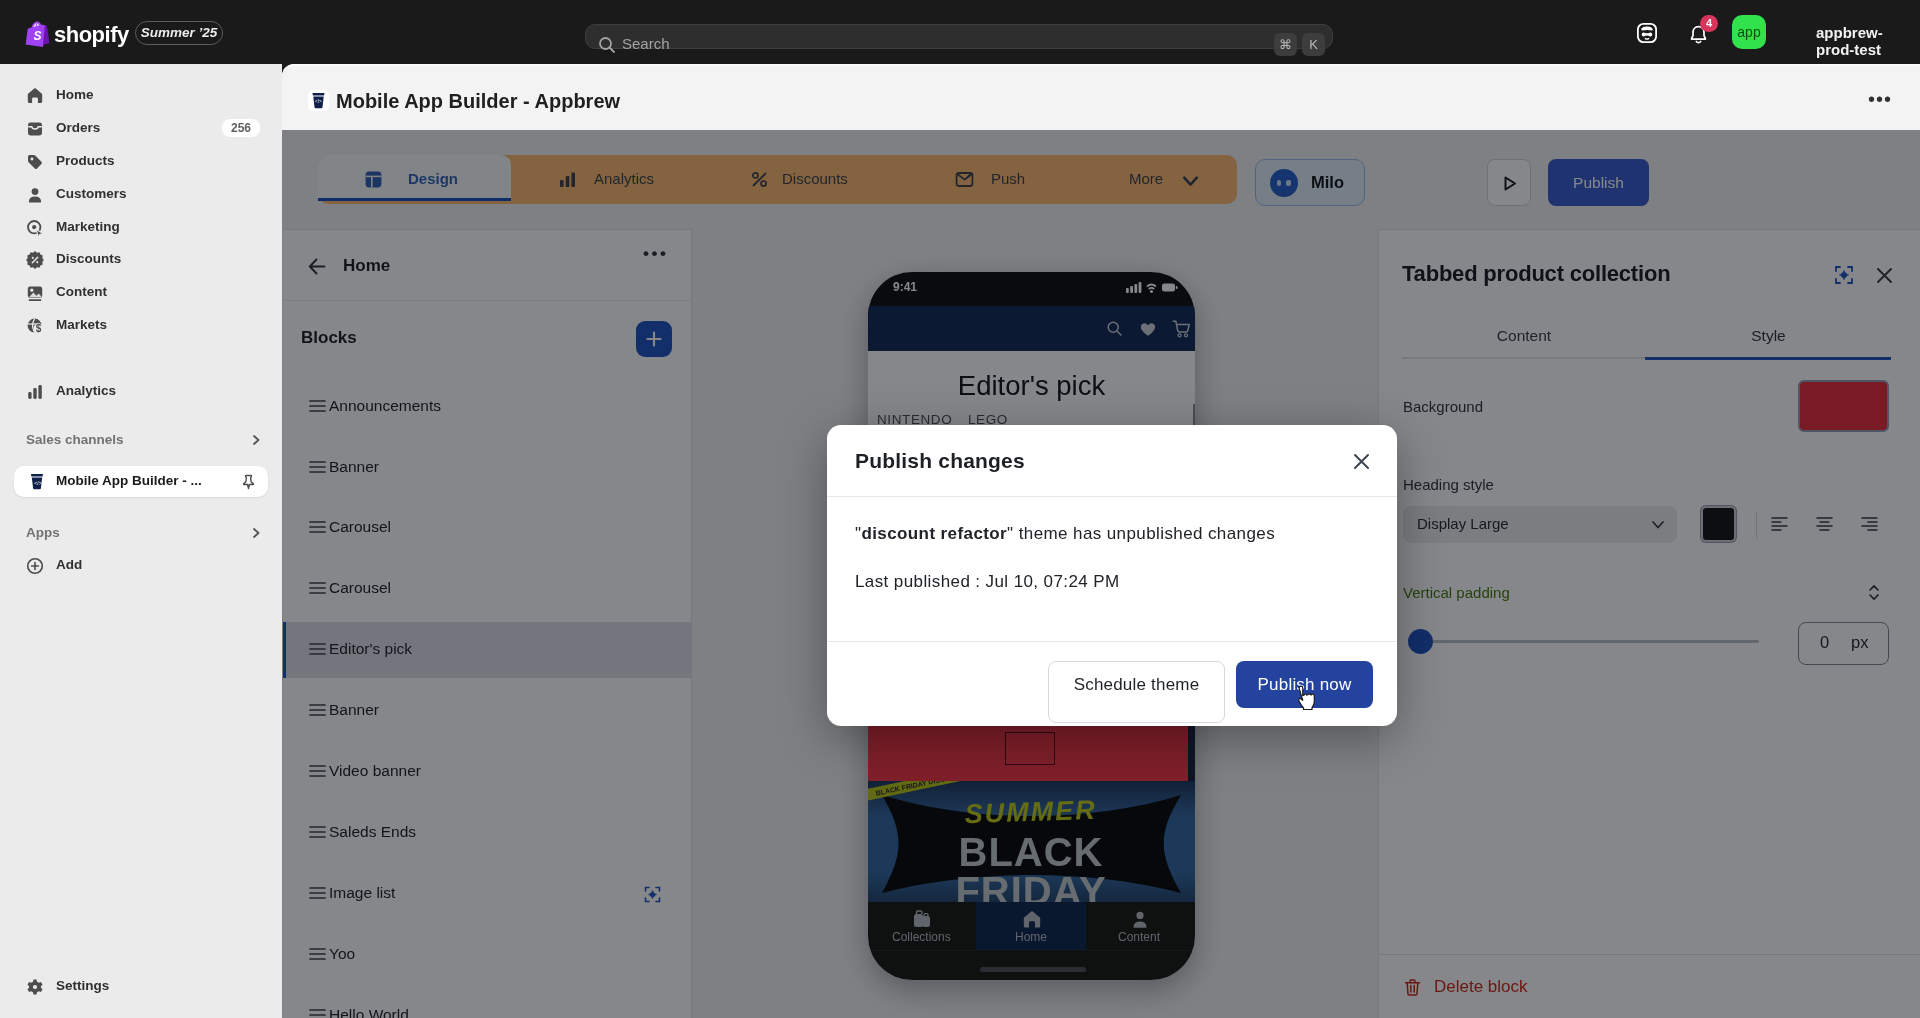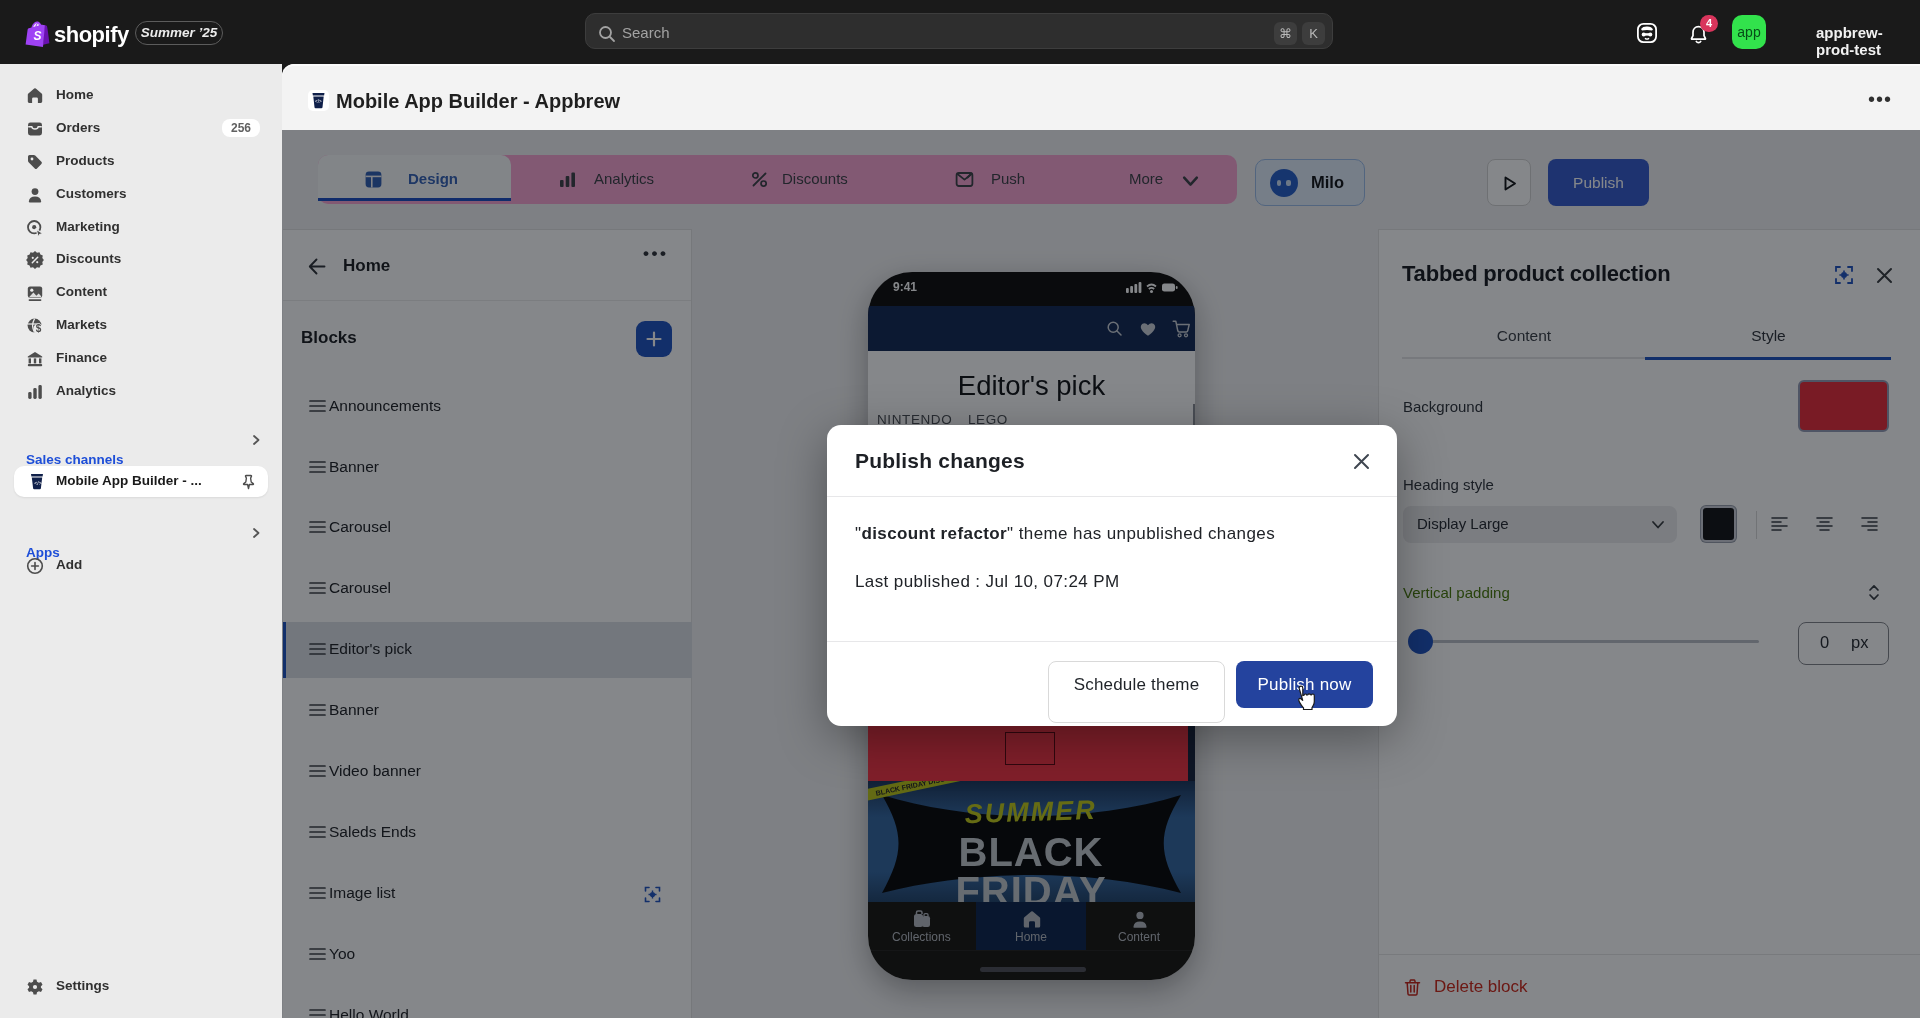--- a/index.html
+++ b/index.html
@@ -4,46 +4,46 @@
 <style>
 * { margin:0; padding:0; box-sizing:border-box; }
 html,body { width:1920px; height:1018px; overflow:hidden; background:#1a1a1a;
   font-family:"Liberation Sans", sans-serif; }
 
 
 #topbar { position:absolute; left:0; top:0; width:1920px; height:64px; background:#1a1a1a; }
 #logo { position:absolute; left:24px; top:20px; }
 #wordmark { position:absolute; left:54px; top:22px; color:#fff; font-size:22px; font-weight:700; letter-spacing:-0.5px; }
 #summer { position:absolute; left:135px; top:21px; width:88px; height:24px; border:1px solid #5c5c5c; border-radius:13px; color:#ececec; font-size:13.5px; font-style:italic; font-weight:600; text-align:center; line-height:22px; }
-#search { position:absolute; left:585px; top:13px; width:748px; height:36px; background:#2e2e2e; border:1px solid #3d3d3d; border-radius:10px; }
+#search { position:absolute; left:585px; top:24px; width:748px; height:25px; background:#2e2e2e; border:1px solid #3d3d3d; border-radius:10px; }
 #search .ph { position:absolute; left:36px; top:10px; font-size:15px; color:#a3a3a3; }
 .key { position:absolute; top:8px; width:23px; height:23px; background:#3d3d3d; border-radius:6px; color:#b9b9b9; font-size:13px; text-align:center; line-height:23px; }
 #tb-right { position:absolute; top:0; left:1620px; width:300px; height:64px; }
 
 
 #sidebar { position:absolute; left:0; top:64px; width:282px; height:954px; background:#ebebeb; }
 .nav-item { position:absolute; left:12px; width:258px; height:32px; }
 .nav-item .ic { position:absolute; left:14px; top:7px; width:18px; height:18px; }
 .nav-item .tx { position:absolute; left:44px; top:7px; font-size:13.5px; font-weight:600; color:#303030; }
 .badge { position:absolute; right:10px; top:6px; background:#ffffff; border-radius:8px; font-size:12px; font-weight:600; color:#616161; padding:2px 9px; }
-.sec-head { position:absolute; left:26px; font-size:13.5px; font-weight:700; color:#1d4ed8;margin-top:20px; }
+.sec-head { position:absolute; left:26px; font-size:13.5px; font-weight:700; color:#737373; }
 .sec-chev { position:absolute; left:250px; width:12px; height:12px; }
 #mab-row { position:absolute; left:14px; top:402px; width:254px; height:31px; background:#fff; border-radius:10px; box-shadow:0 1px 2px rgba(0,0,0,.08); }
 
 
 #content { position:absolute; left:282px; top:64px; width:1638px; height:954px; background:#f2f2f2; border-top-left-radius:12px; box-shadow: inset 2px 2px 0 #fbfbfb; }
 #appheader { position:absolute; left:282px; top:66px; width:1638px; height:64px; background:#f3f3f3; border-top-left-radius:12px; }
 #appheader .tile { position:absolute; left:26px; top:24px; width:21px; height:21px; background:#fff; border-radius:5px; }
 #appheader .title { position:absolute; left:54px; top:24px; font-size:20px; font-weight:700; color:#1f1f1f; }
 #appheader .dots { position:absolute; right:28px; top:22px; font-size:20px; color:#303030; letter-spacing:1px; }
 
 
 #appbody { position:absolute; left:282px; top:130px; width:1638px; height:888px; background:#f2f2f3; }
 
-#tabbar { position:absolute; left:36px; top:25px; width:919px; height:49px; background:#f9a8d4; border-radius:10px; }
+#tabbar { position:absolute; left:36px; top:25px; width:919px; height:49px; background:#fdba74; border-radius:10px; }
 #tabbar .ti { position:absolute; top:15px; width:19px; height:19px; }
 #tabbar .tt { position:absolute; top:15px; font-size:15px; font-weight:500; color:#42454b; }
 #tab-design { position:absolute; left:0; top:0; width:193px; height:46px; background:#fafbfc; border-radius:10px 10px 0 0; border-bottom:3px solid #1f51c4; }
 #milo { position:absolute; left:973px; top:29px; width:110px; height:47px; background:#e2edfc; border:1px solid #9dbeea; border-radius:10px; }
 #playbtn { position:absolute; left:1205px; top:29px; width:44px; height:47px; background:#fff; border:1px solid #d4d4d4; border-radius:8px; }
 #publishbtn { position:absolute; left:1266px; top:29px; width:101px; height:47px; background:#3a5fce; border-radius:8px; color:#fff; font-size:15.5px; text-align:center; line-height:47px; }
 
 
 #lpanel { position:absolute; left:1px; top:99px; width:409px; height:789px; background:#fff; border-right:1px solid #e3e3e3; border-top:1px solid #e3e3e3; }
 #lpanel .hdr { position:absolute; left:0; top:0; width:100%; height:71px; border-bottom:1px solid #ececec; }
@@ -177,30 +177,20 @@
   </div>
   <div class="nav-item" style="top:246px">
     <svg class="ic" viewBox="0 0 18 18">
         <circle cx="8.6" cy="8.6" r="7" fill="#4d4d4d"></circle>
         <path d="M8.6 1.6 Q4.6 8.6 8.6 15.6" fill="none" stroke="#ebebeb" stroke-width="1.2"></path>
         <path d="M2 7 L14 7" stroke="#ebebeb" stroke-width="1.2"></path>
         <circle cx="12.4" cy="11.6" r="5" fill="#ebebeb"></circle>
         <text x="9.7" y="15.2" font-size="10" font-weight="bold" fill="#4d4d4d">$</text>
       </svg>
     <div class="tx">Markets</div>
-  </div>
-  <div class="nav-item" style="top:279px">
-    <svg class="ic" viewBox="0 0 18 18">
-        <path d="M1.8 6.6 L9 2 L16.2 6.6 L16.2 7.6 L1.8 7.6 Z" fill="#4d4d4d"></path>
-        <rect x="2.6" y="8.4" width="2.4" height="5" fill="#4d4d4d"></rect>
-        <rect x="7.8" y="8.4" width="2.4" height="5" fill="#4d4d4d"></rect>
-        <rect x="13" y="8.4" width="2.4" height="5" fill="#4d4d4d"></rect>
-        <rect x="1.8" y="14" width="14.4" height="2.2" rx="1" fill="#4d4d4d"></rect>
-      </svg>
-    <div class="tx">Finance</div>
   </div>
   <div class="nav-item" style="top:312px">
     <svg class="ic" viewBox="0 0 18 18">
         <rect x="2.2" y="9" width="3.4" height="7" rx="1.4" fill="#4d4d4d"></rect>
         <rect x="7.3" y="5" width="3.4" height="11" rx="1.4" fill="#4d4d4d"></rect>
         <rect x="12.4" y="2" width="3.4" height="14" rx="1.4" fill="#4d4d4d"></rect>
       </svg>
     <div class="tx">Analytics</div>
   </div>
 

